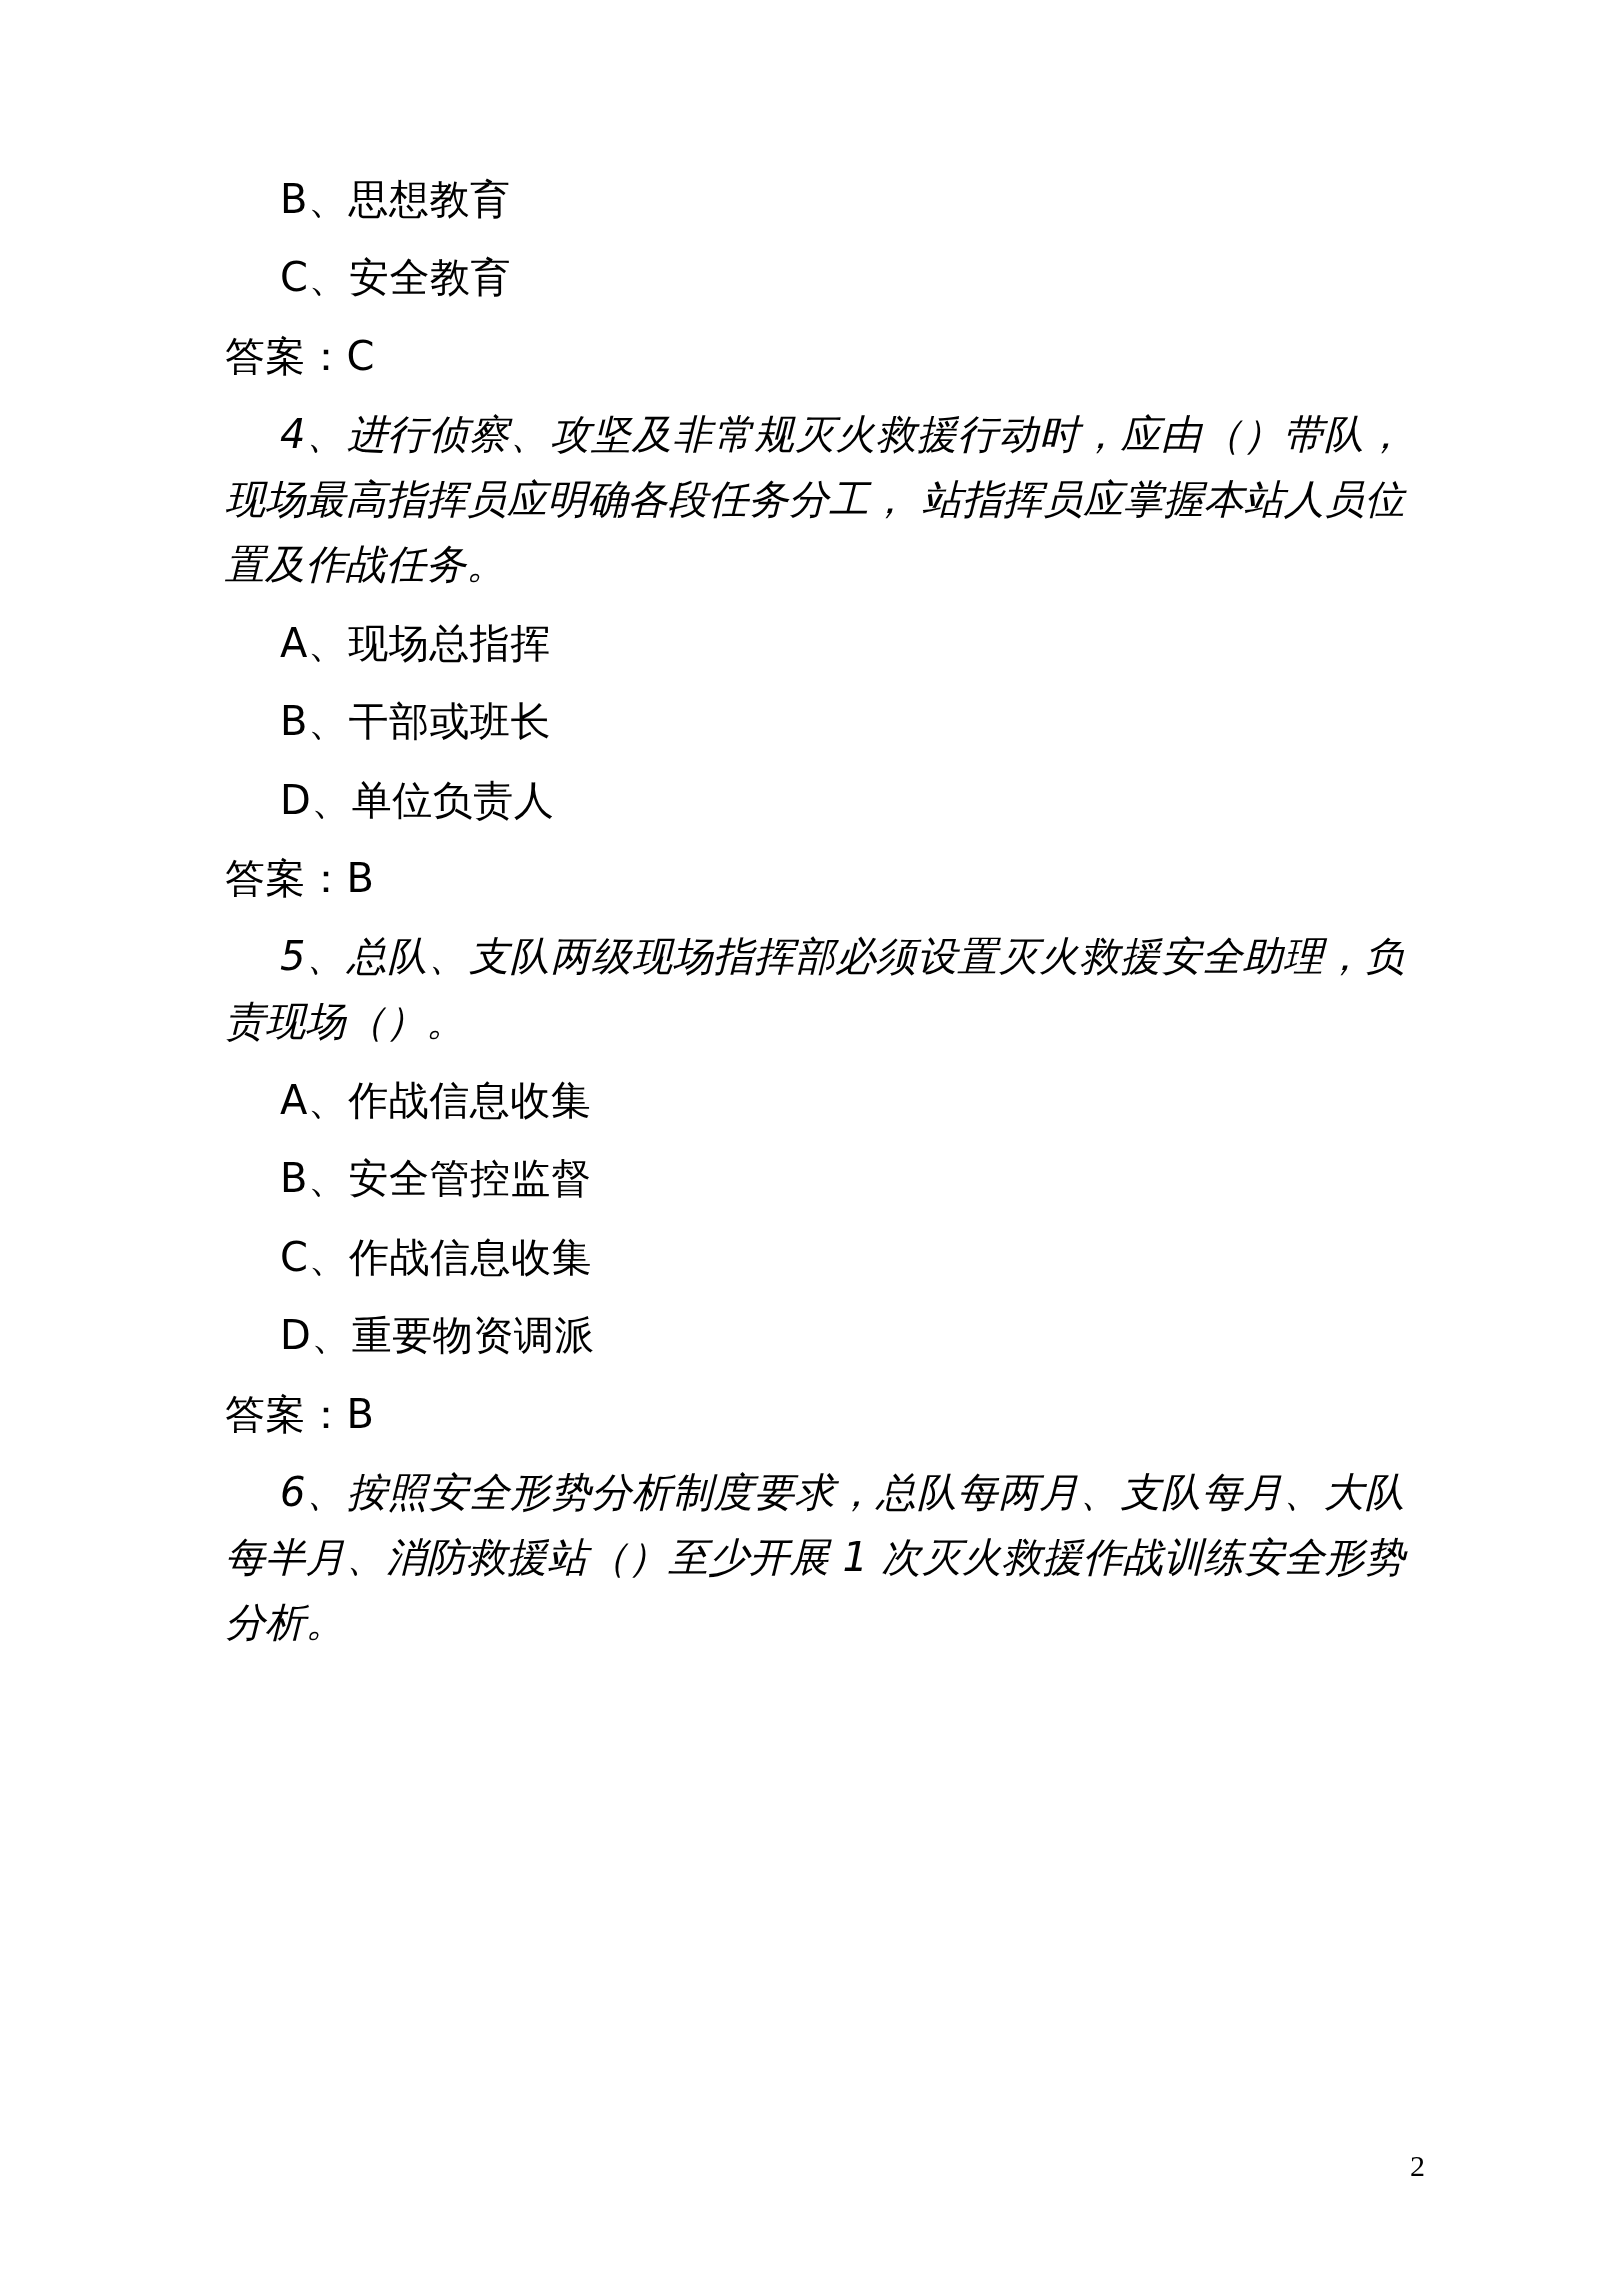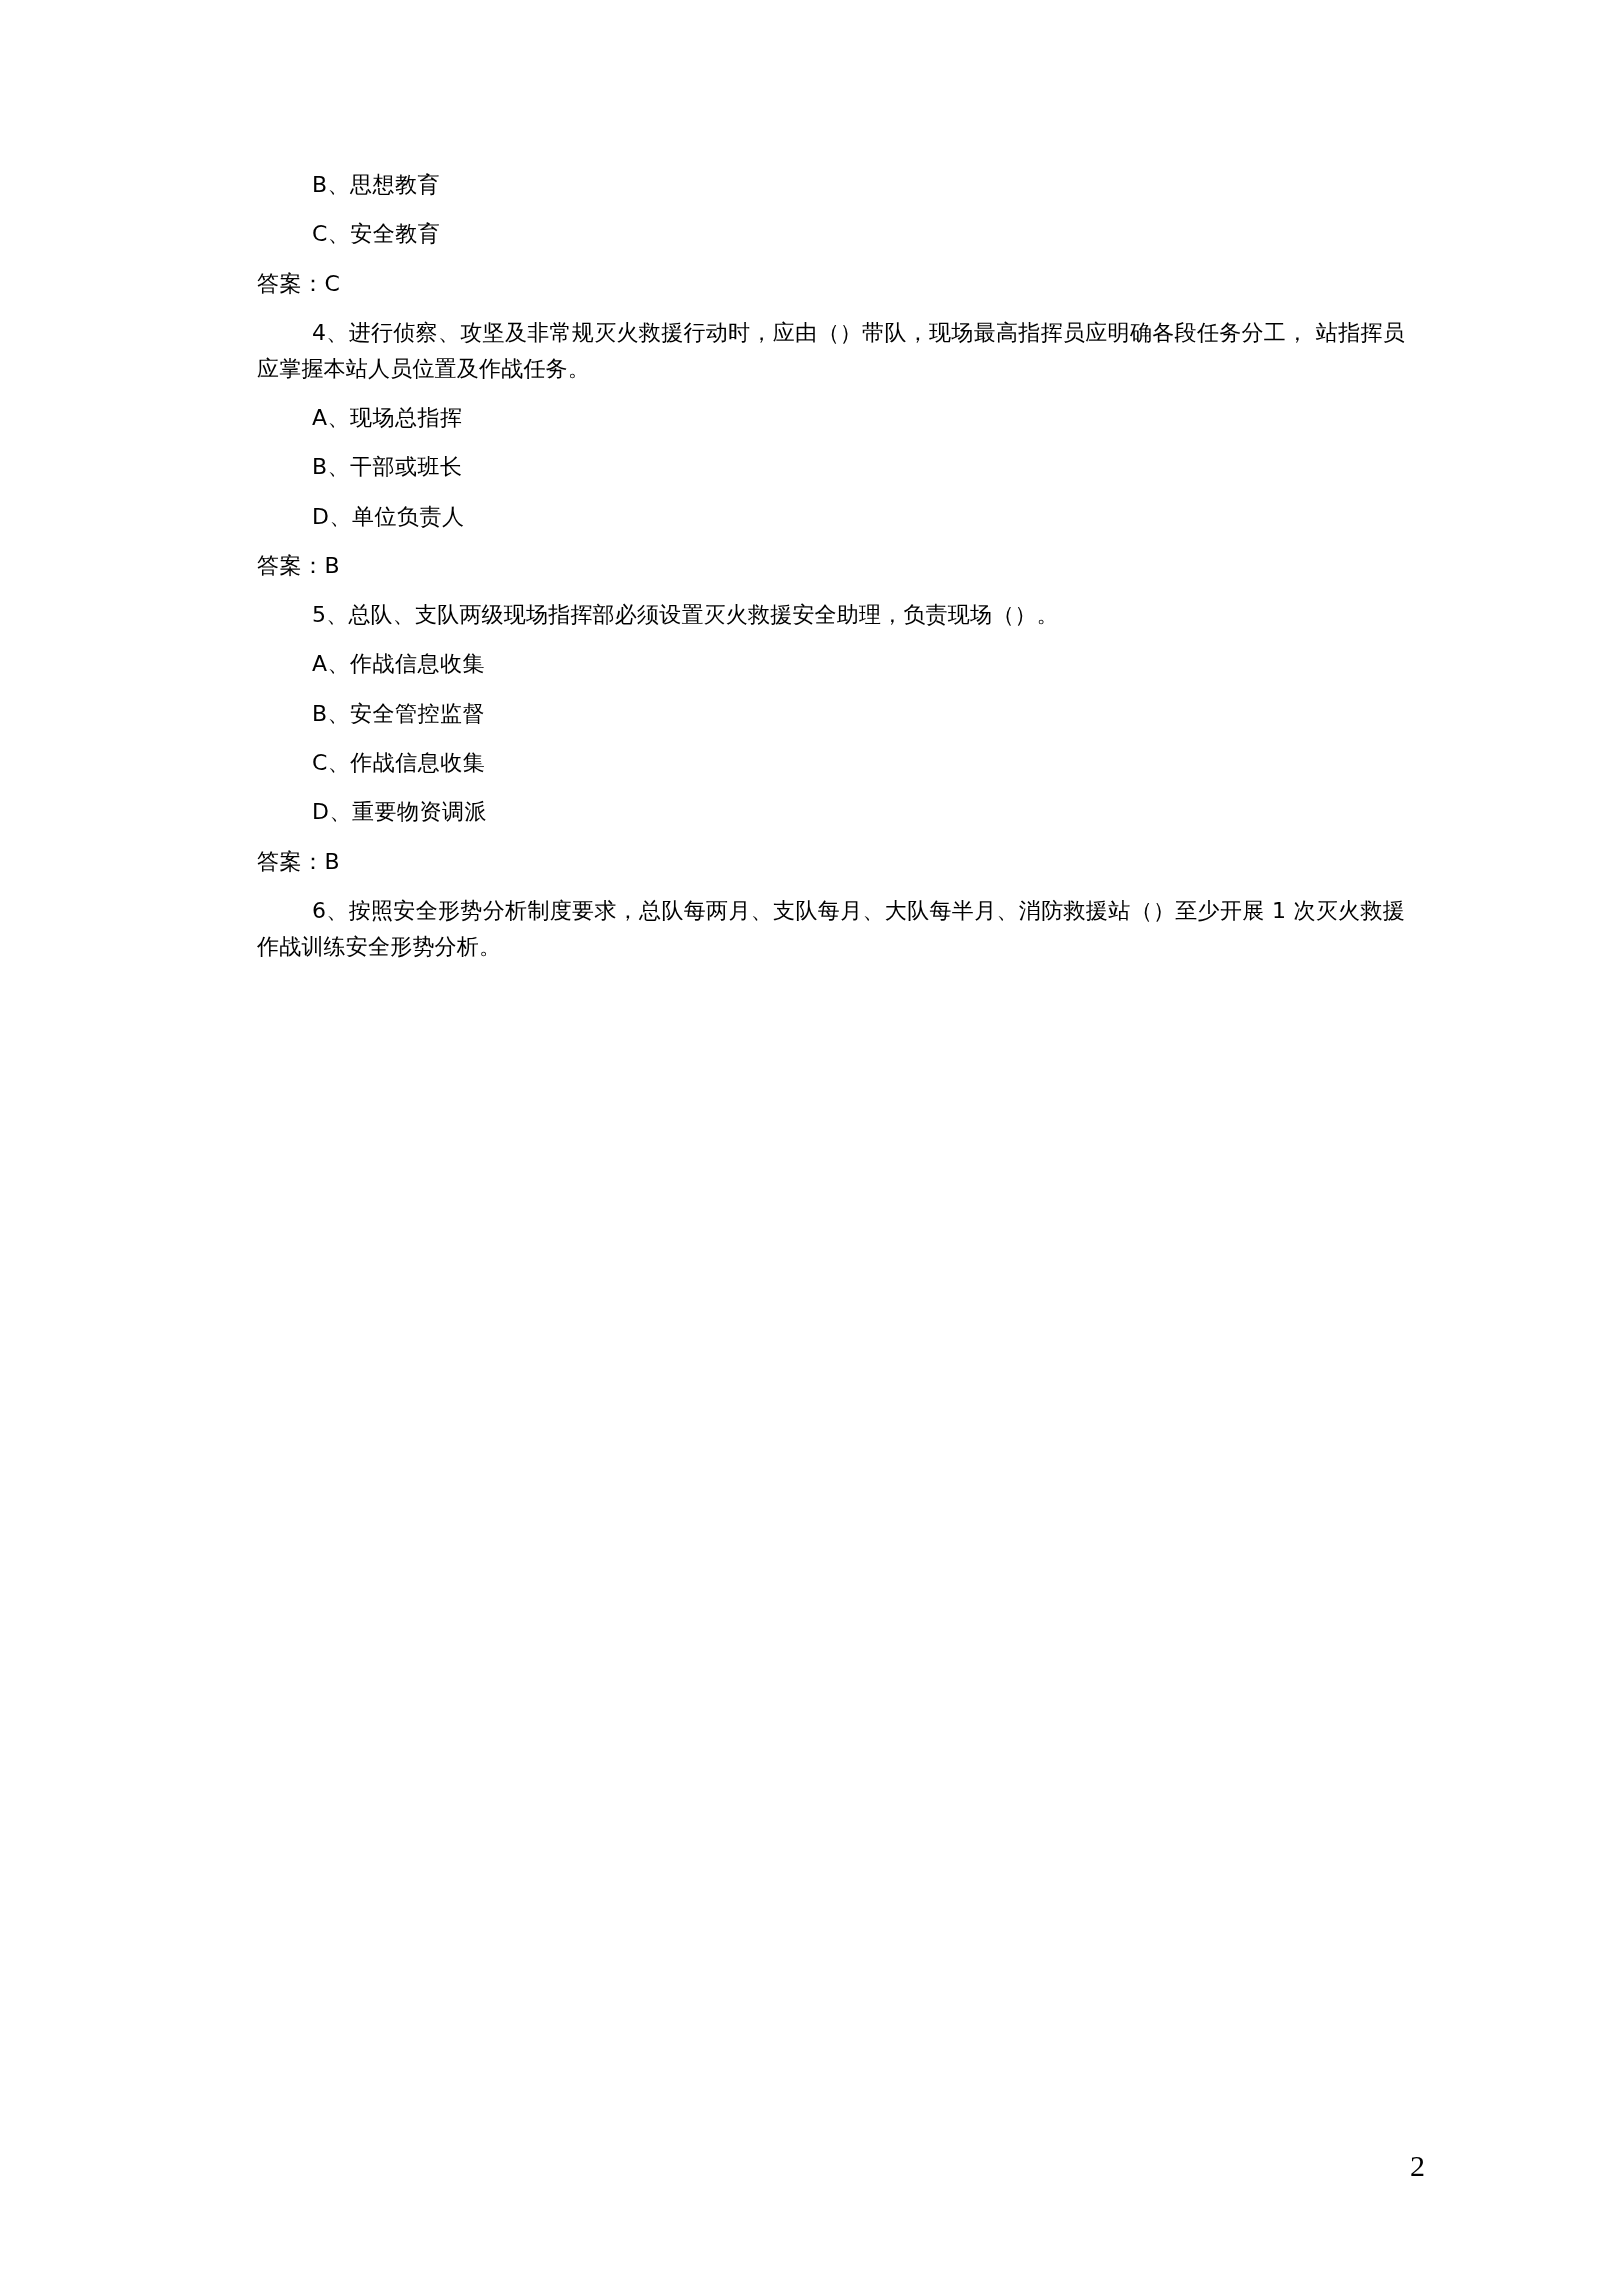--- a/index.html
+++ b/index.html
@@ -18,41 +18,41 @@
   .page {
     position: absolute;
     top: 0;
     left: 0;
     width: 1621px;
     height: 2293px;
     box-sizing: border-box;
     padding: 167px 216px 108px 225px;
   }
   .doc-body {
-    font-size: 22px;
+    font-size: 40px;
     line-height: 1.62;
-    margin-left: 32px;
   }
   
   p {
     margin: 0 0 13.7px 0;
   }
   .opt {
     text-indent: 55px;
     letter-spacing: 0.5px;
   }
   .ans {
     text-indent: 0px;
     letter-spacing: 0.5px;
   }
   .qst {
     text-indent: 55px;
     text-align: justify;
     text-justify: inter-ideograph;
     letter-spacing: 0.2px;
+    font-style: italic;
   }
   .page-number {
     position: absolute;
     right: 196px;
     bottom: 110px;
     font-family: "Liberation Serif", serif;
     font-size: 30px;
     color: #000;
   }
 </style>

